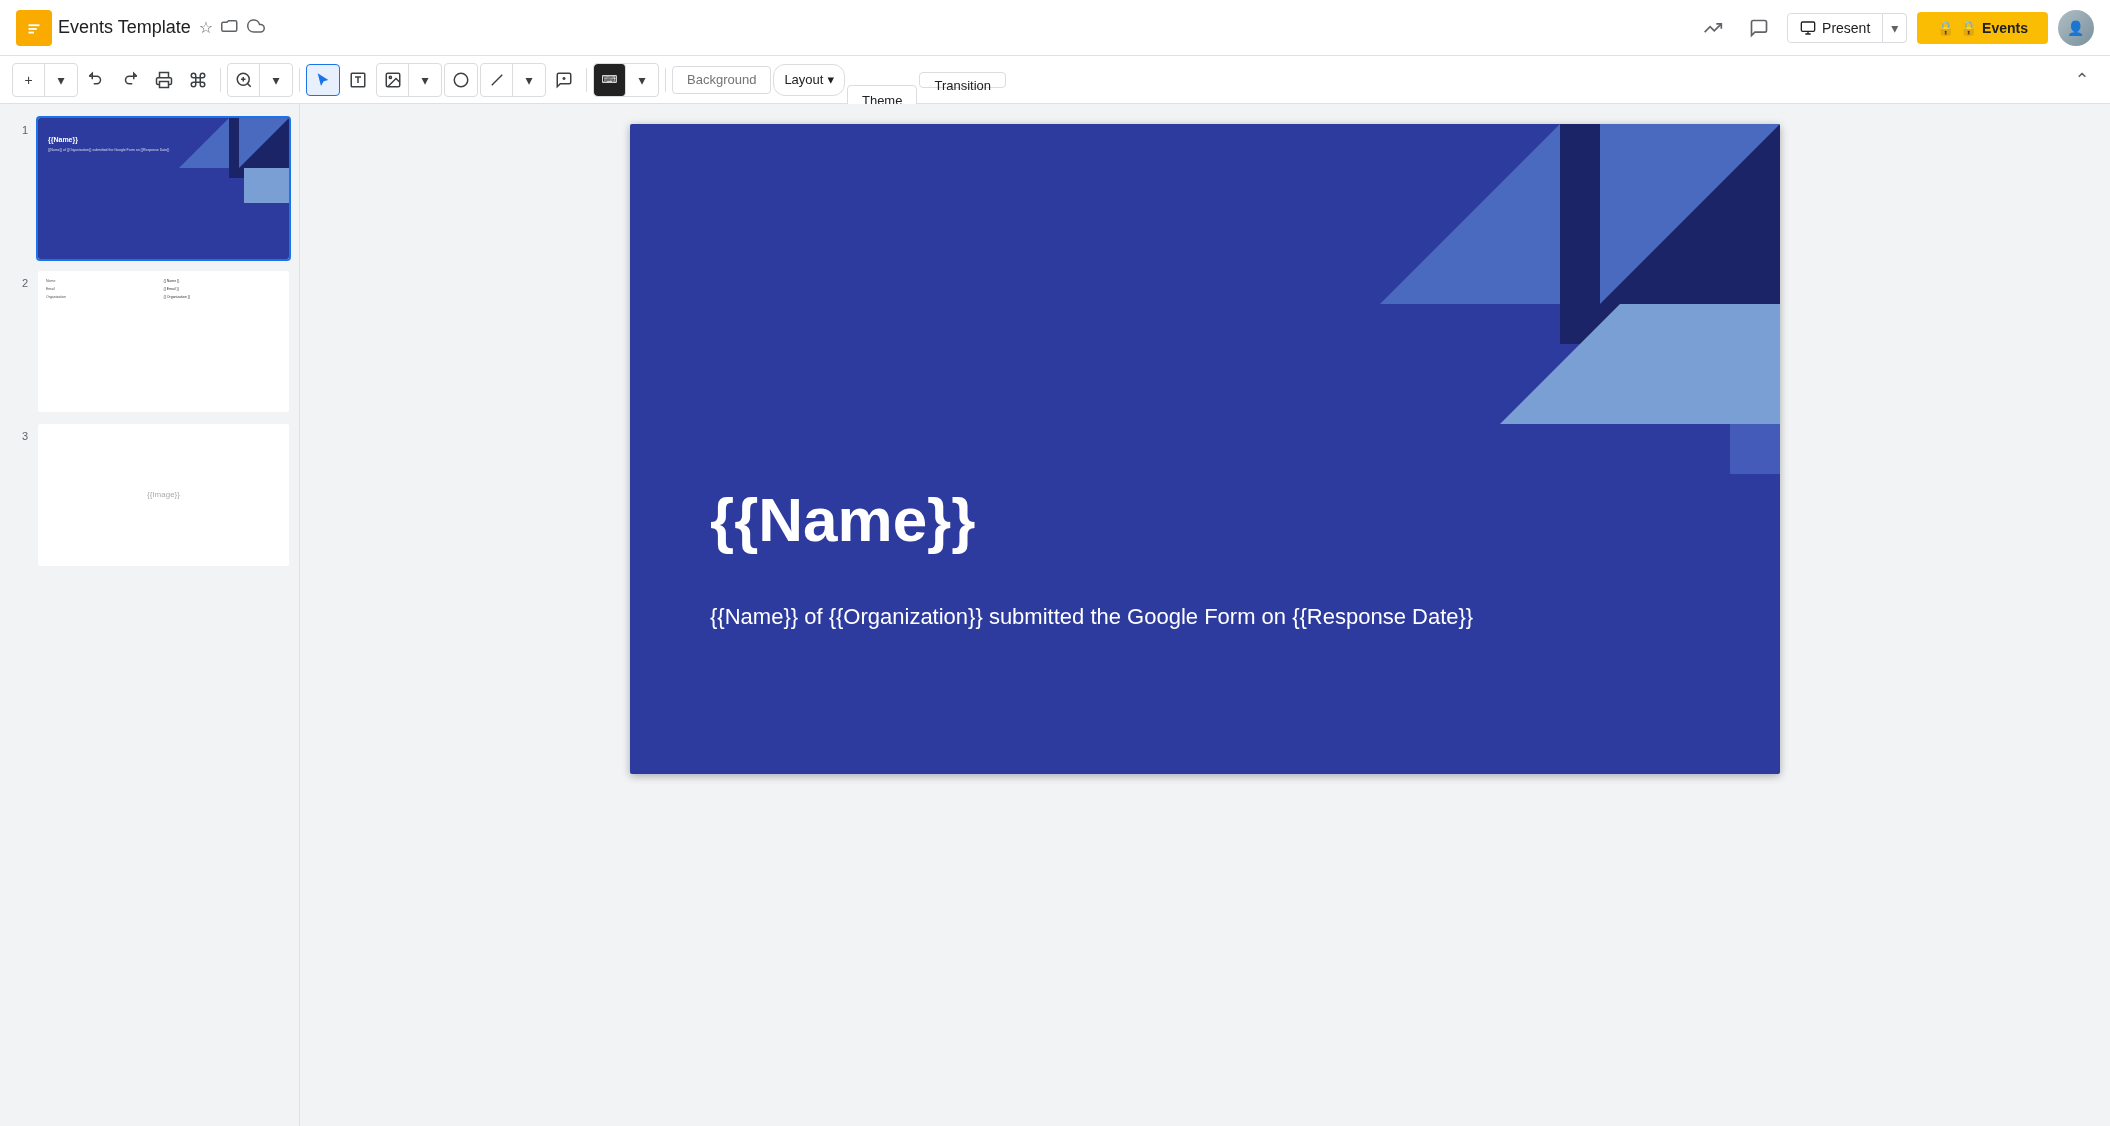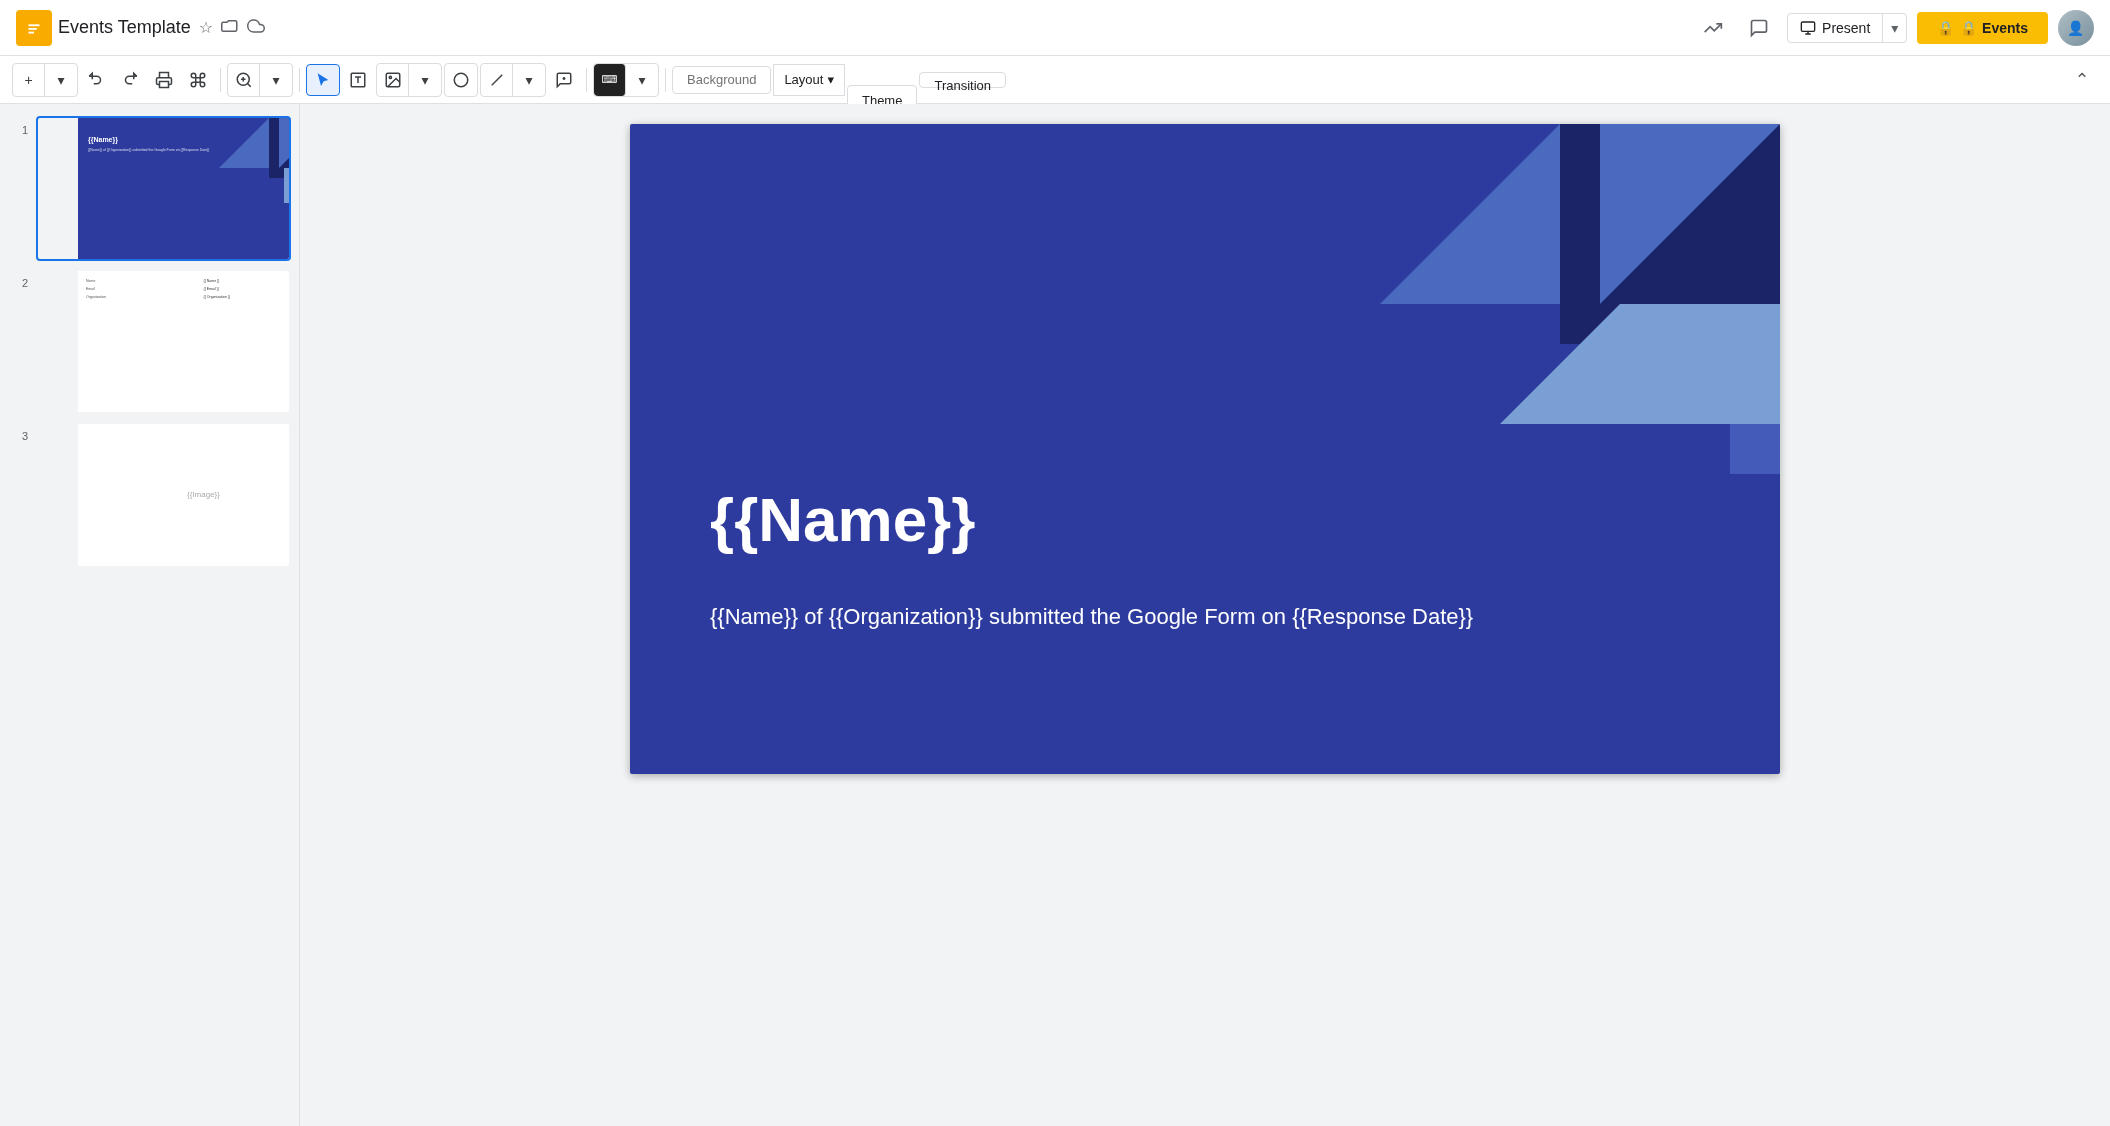--- a/index.html
+++ b/index.html
@@ -70,21 +70,21 @@
     .slide-btn-group {
       display: flex; align-items: center; border: 1px solid #dadce0; border-radius: 4px; overflow: hidden;
     }
     .slide-btn-group .toolbar-btn { border-radius: 0; border-right: 1px solid #dadce0; }
     .slide-btn-group .toolbar-btn:last-child { border-right: none; }
     .bg-button {
       background: white; border: 1px solid #dadce0; border-radius: 4px; padding: 5px 14px;
       font-size: 13px; color: #737373; cursor: pointer; height: 28px;
     }
     .layout-button {
-      background: white; border: 1px solid #dadce0; border-radius: 0; padding: 5px 10px;
+      background: white; border: 1px solid #dadce0; border-radius: 12px; padding: 5px 10px;
       font-size: 13px; color: #202124; cursor: pointer; height: 32px;
       display: flex; align-items: center; gap: 4px;
     }
     .theme-button {
       background: white; border: 1px solid #dadce0; border-radius: 4px; padding: 5px 14px;
       font-size: 13px; color: #202124; cursor: pointer; height: 32px; margin-top: 42px;
     }
     .transition-button {
       background: white; border: 1px solid #dadce0; border-radius: 4px; padding: 5px 14px;
       font-size: 13px; color: #202124; cursor: pointer; height: 16px;
@@ -128,21 +128,20 @@
       overflow: hidden;
       cursor: pointer;
       border: 2px solid transparent;
     }
     .slide-thumb.active { border-color: #1a73e8; }
     .slide-thumb-inner {
       width: 100%;
       aspect-ratio: 16/9;
       position: relative;
       overflow: hidden;
-      margin-left: 40px;
     }
 
     
     .thumb1-bg {
       background: #2d3a9e;
       width: 100%; height: 100%;
       position: relative;
     }
     .thumb1-text1 { position: absolute; left: 10px; top: 18px; color: white; font-size: 7px; font-weight: 600; }
     .thumb1-text2 { position: absolute; left: 10px; top: 30px; color: rgba(255,255,255,0.8); font-size: 3.5px; }

